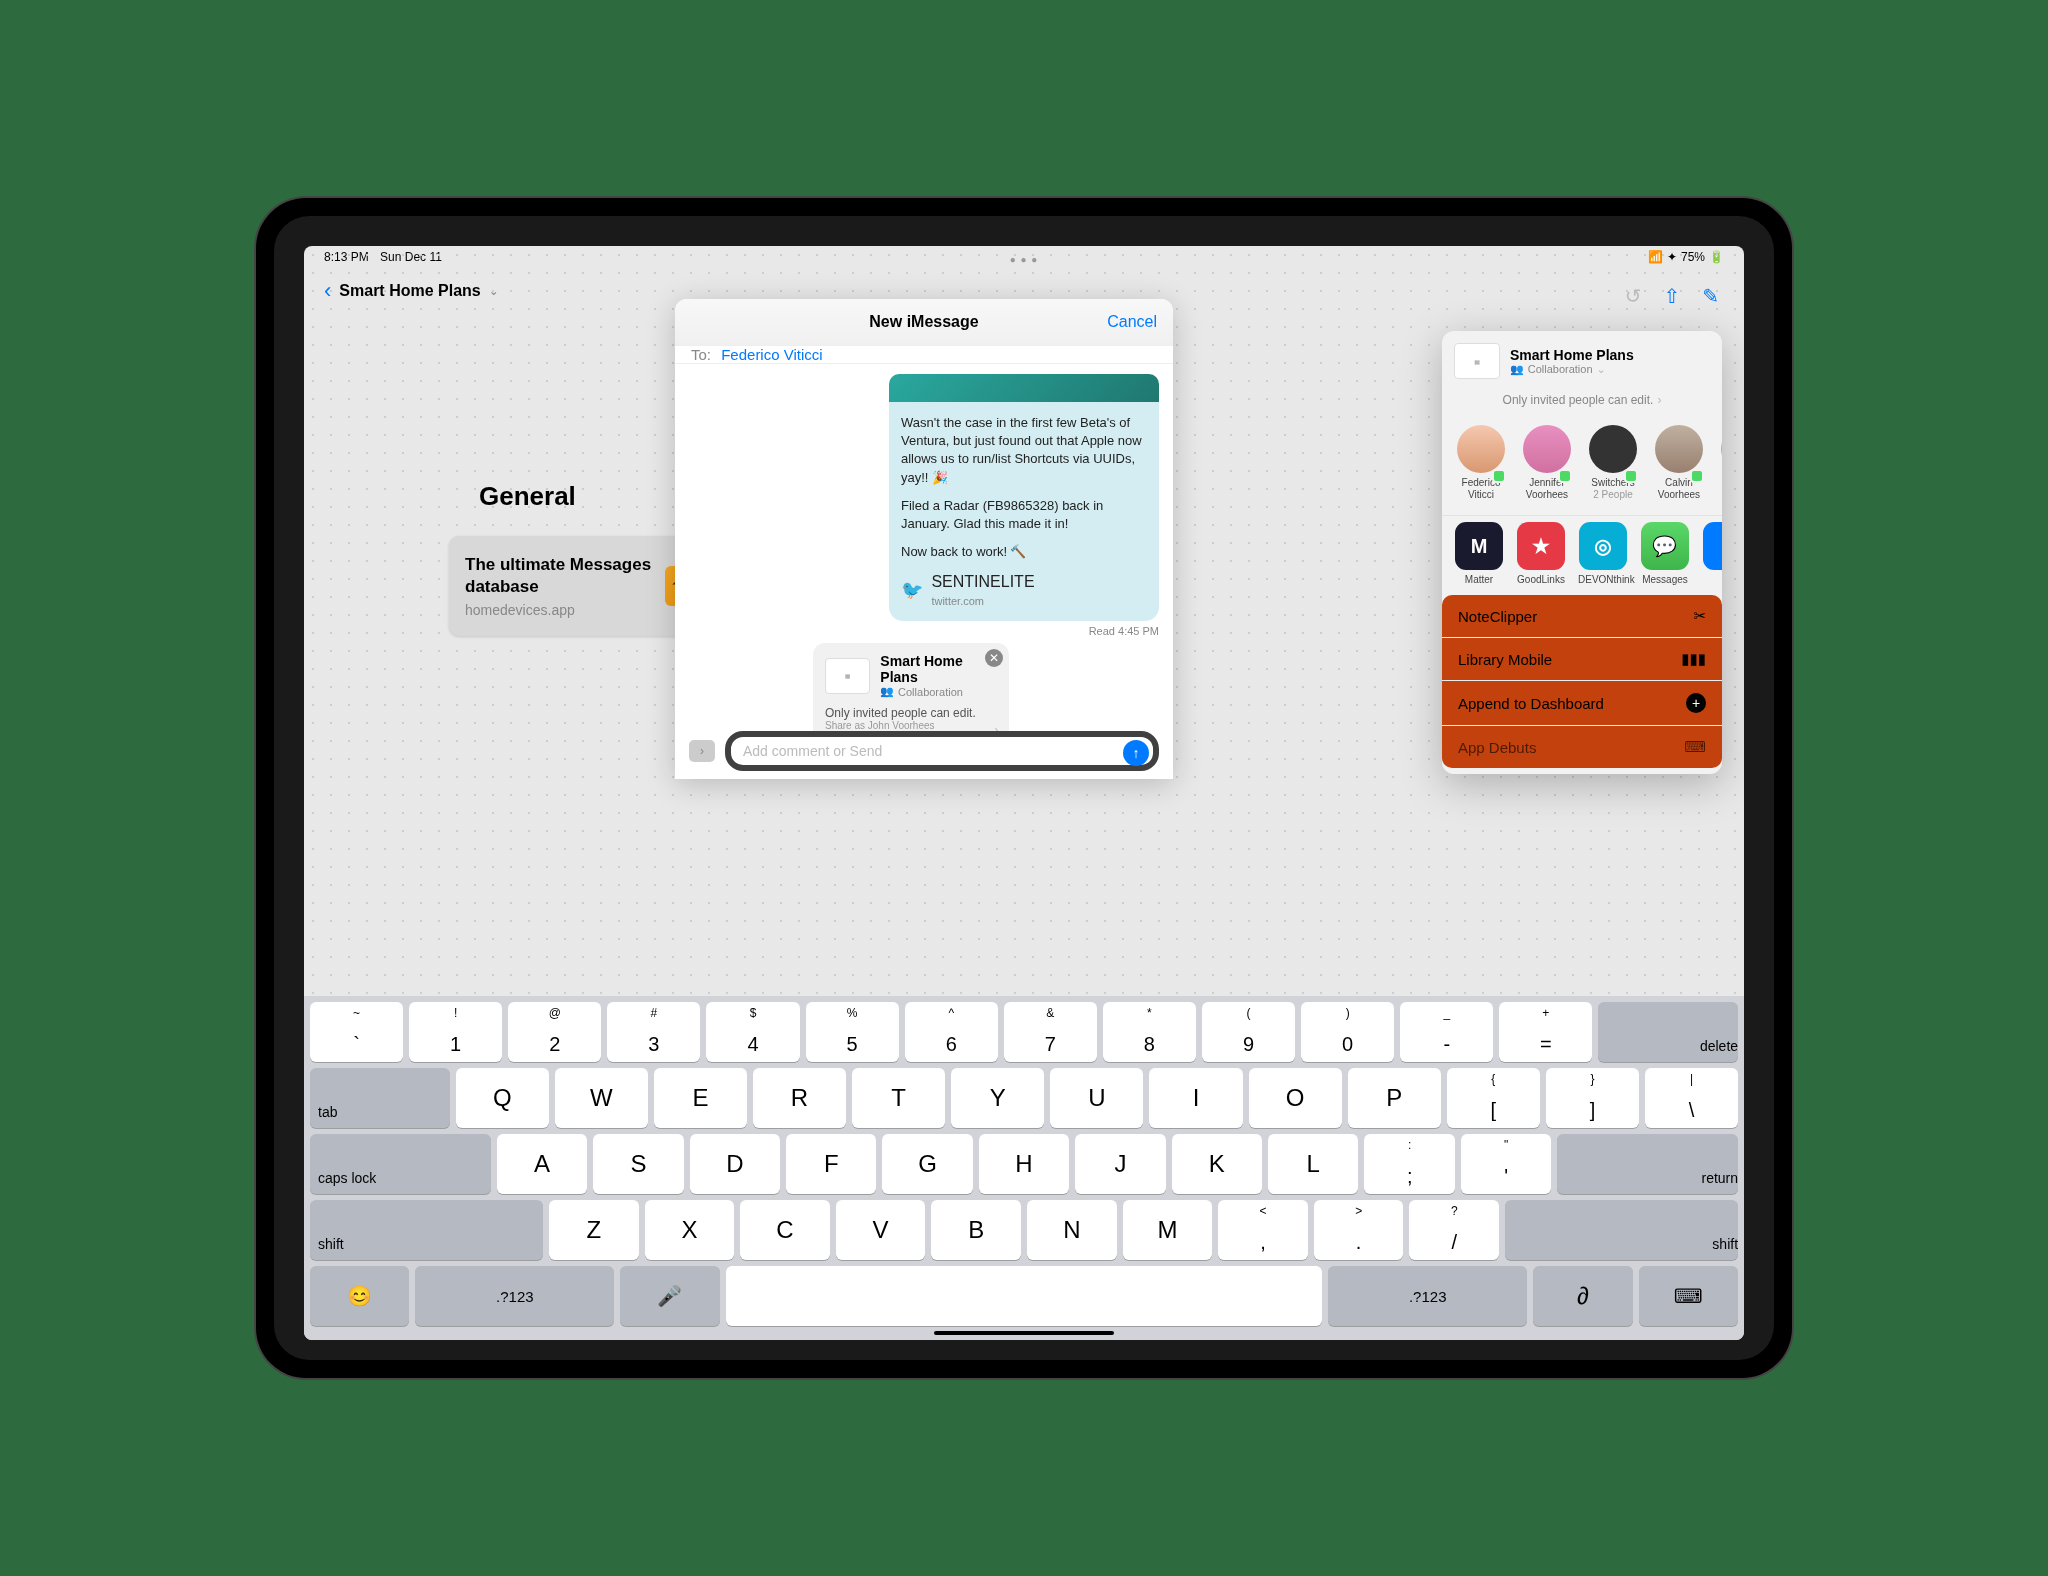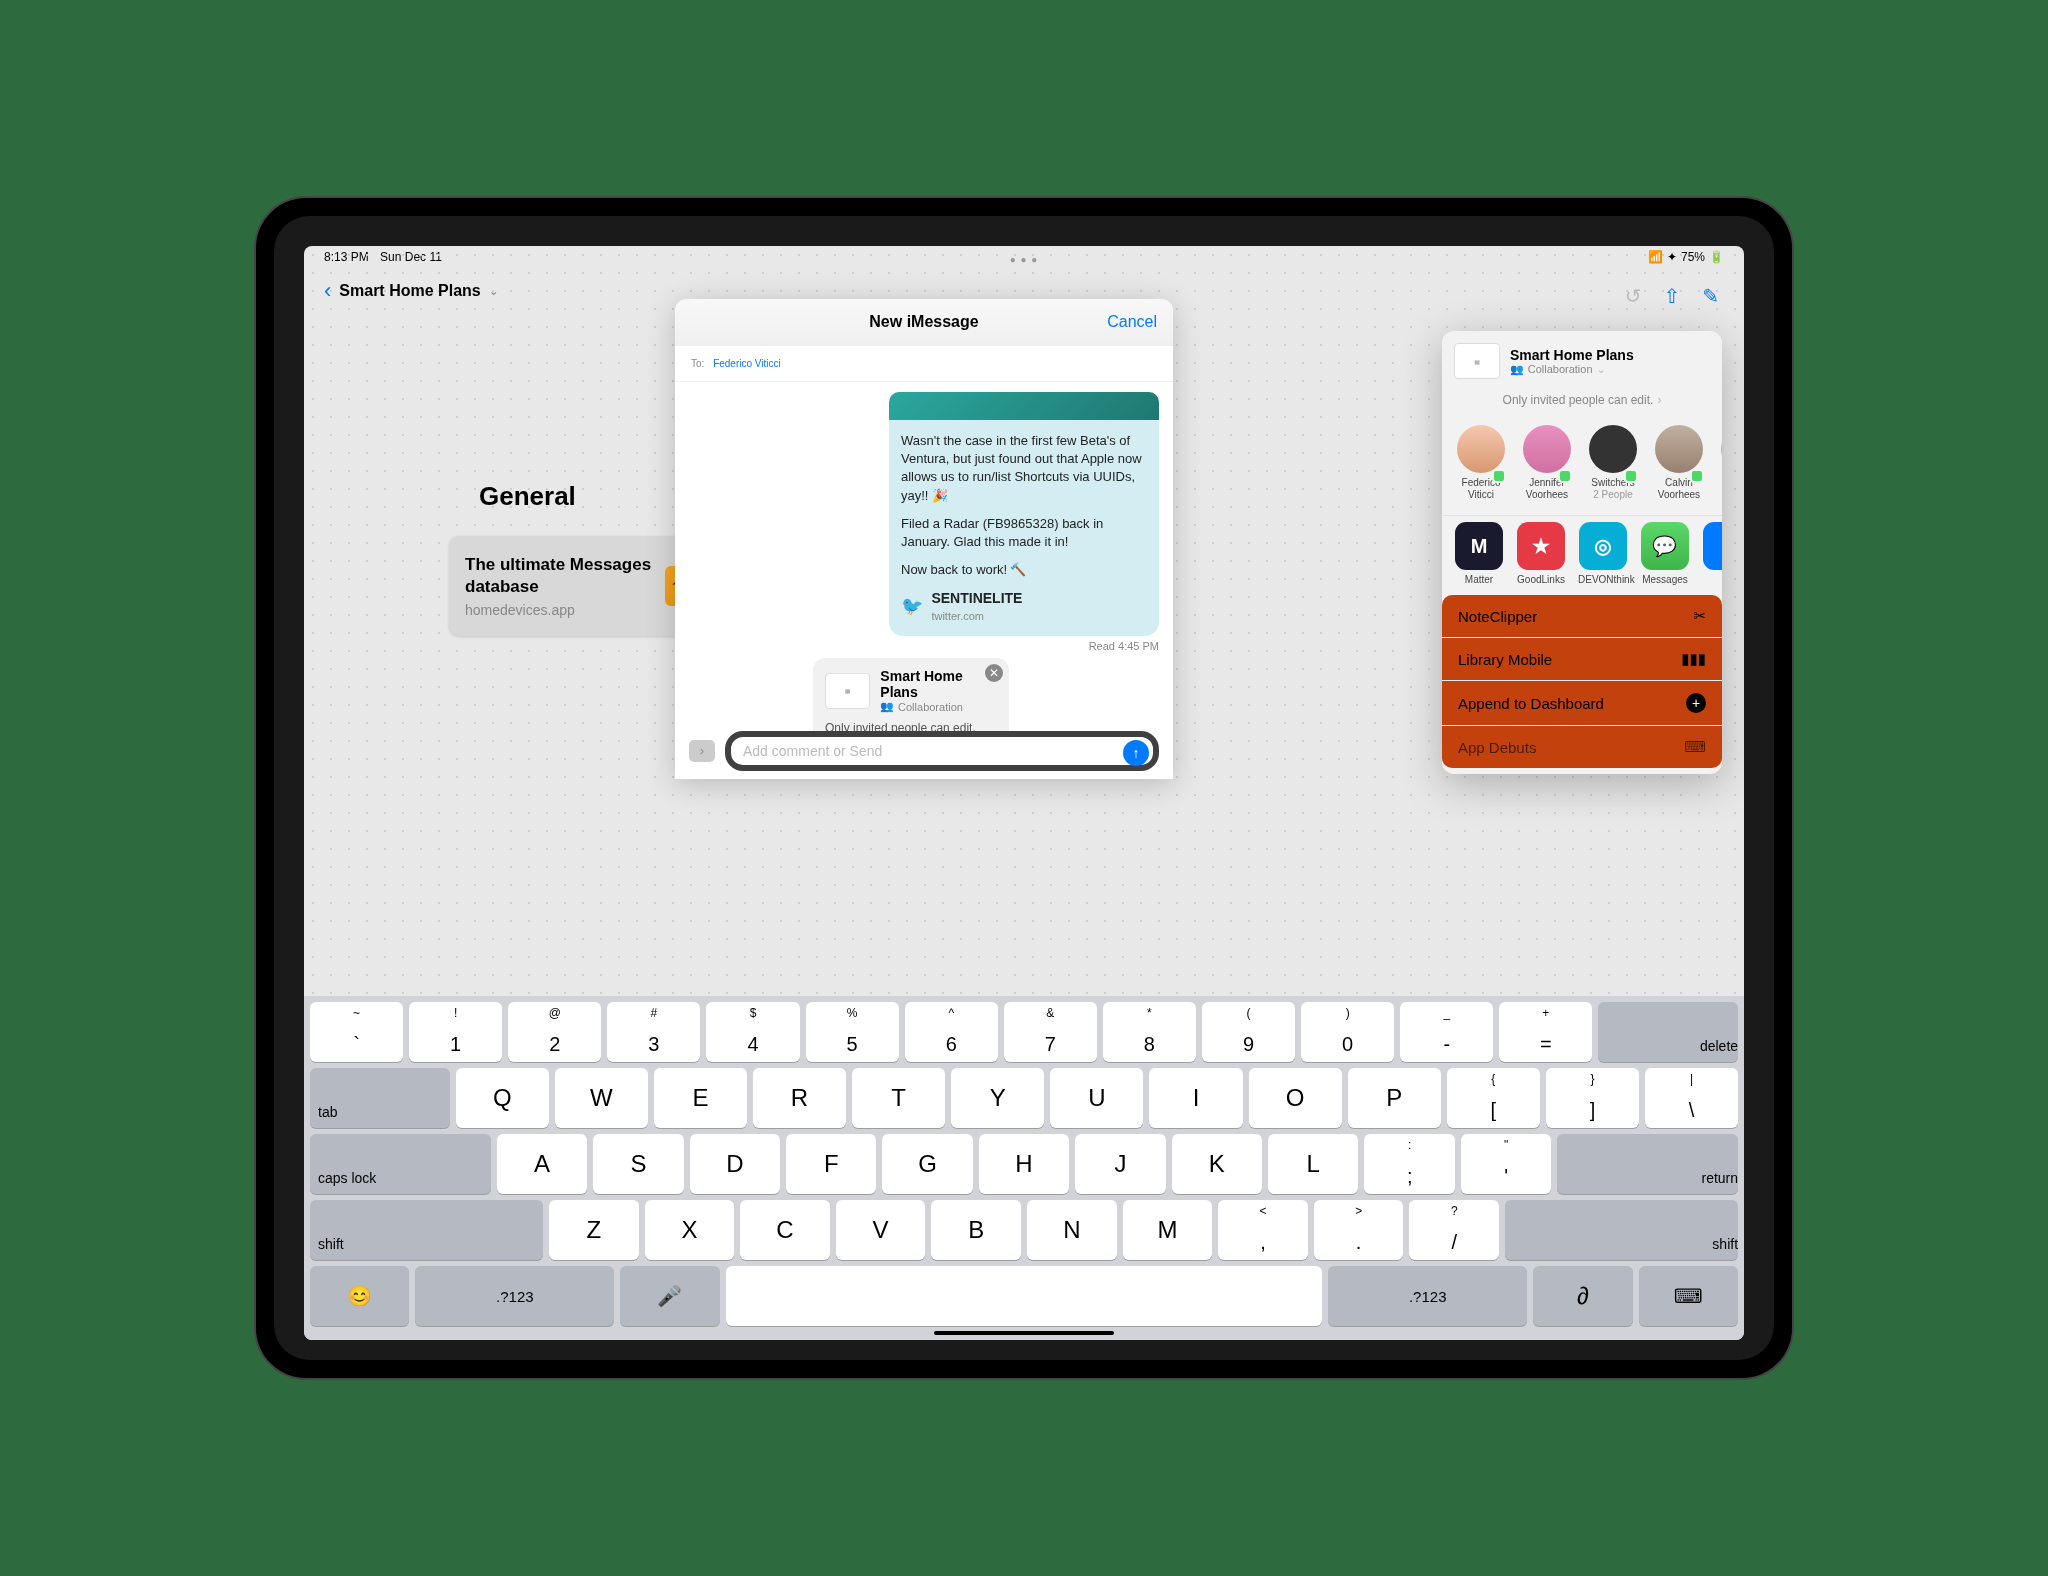--- a/index.html
+++ b/index.html
@@ -29,31 +29,31 @@
 .pill-dots { position: absolute; top: 8px; left: 50%; transform: translateX(-50%); color: #999; font-size: 10px; letter-spacing: 1px; z-index: 2;}
 
 .right-icons { position: absolute; top: 38px; right: 25px; display: flex; gap: 22px; z-index: 2; }
 .right-icons span { color: #007aff; font-size: 20px; }
 .right-icons .muted { color: #bbb; }
 
 .modal { position: absolute; top: 53px; left: 371px; width: 498px; height: 480px; background: #fff; border-radius: 12px 12px 0 0; box-shadow: 0 5px 30px rgba(0,0,0,0.2); z-index: 5; display: flex; flex-direction: column; overflow: hidden; }
 .modal-header { display: flex; justify-content: center; align-items: center; padding: 14px; border-bottom: 1px solid #eee; position: relative; background: linear-gradient(#f8f8f8, #f0f0f0); }
 .modal-title { font-weight: 600; font-size: 16px; }
 .modal-cancel { position: absolute; right: 16px; color: #007aff; font-size: 16px; }
-.to-row { padding: 12px 16px; border-bottom: 1px solid #eee; font-size: 10px; }
+.to-row { padding: 0 16px; border-bottom: 1px solid #eee; font-size: 15px; }
 .to-label { color: #888; margin-right: 6px; }
 .to-name { color: #007aff; }
 
 .msg-body { flex: 1; padding: 10px 14px; overflow: hidden; position: relative; }
 .teal-block { height: 28px; background: linear-gradient(135deg, #2aa89e, #1f7870); border-radius: 10px 10px 0 0; margin-left: 200px; margin-bottom:0; }
 .msg-bubble { margin-left: 200px; background: #d4edf2; border-radius: 0 0 14px 14px; padding: 12px; font-size: 13px; line-height: 1.4; color: #222; }
 .msg-bubble p { margin-bottom: 10px; }
 .tweet-src { display: flex; align-items: center; gap: 8px; margin-top: 8px; }
 .bird { color: #1da1f2; font-size: 18px; }
-.src-name { font-weight: 700; font-size: 14px; }
+.src-name { font-weight: 400; font-size: 16px; }
 .src-site { font-size: 11px; color: #888; }
 .read-ts { text-align: right; font-size: 11px; color: #888; margin-top: 4px; margin-left: 200px; }
 
 .attach-card { margin: 6px 150px 6px 124px; background: #f1f1f1; border-radius: 12px; padding: 10px 12px; position: relative; }
 .attach-top { display: flex; gap: 10px; align-items: center; }
 .attach-thumb { width: 48px; height: 36px; background: #fff; border: 1px solid #ddd; border-radius: 4px; font-size:6px; display:flex;align-items:center;justify-content:center;color:#999;}
 .attach-title { font-weight: 600; font-size: 14px; }
 .attach-sub { font-size: 11px; color: #888; display: flex; align-items: center; gap: 4px; }
 .attach-close { position: absolute; top: 6px; right: 6px; width: 18px; height: 18px; background: #888; color: #fff; border-radius: 50%; font-size: 12px; display: flex; align-items: center; justify-content: center; }
 .attach-info { font-size: 12px; margin-top: 8px; color: #555; }

